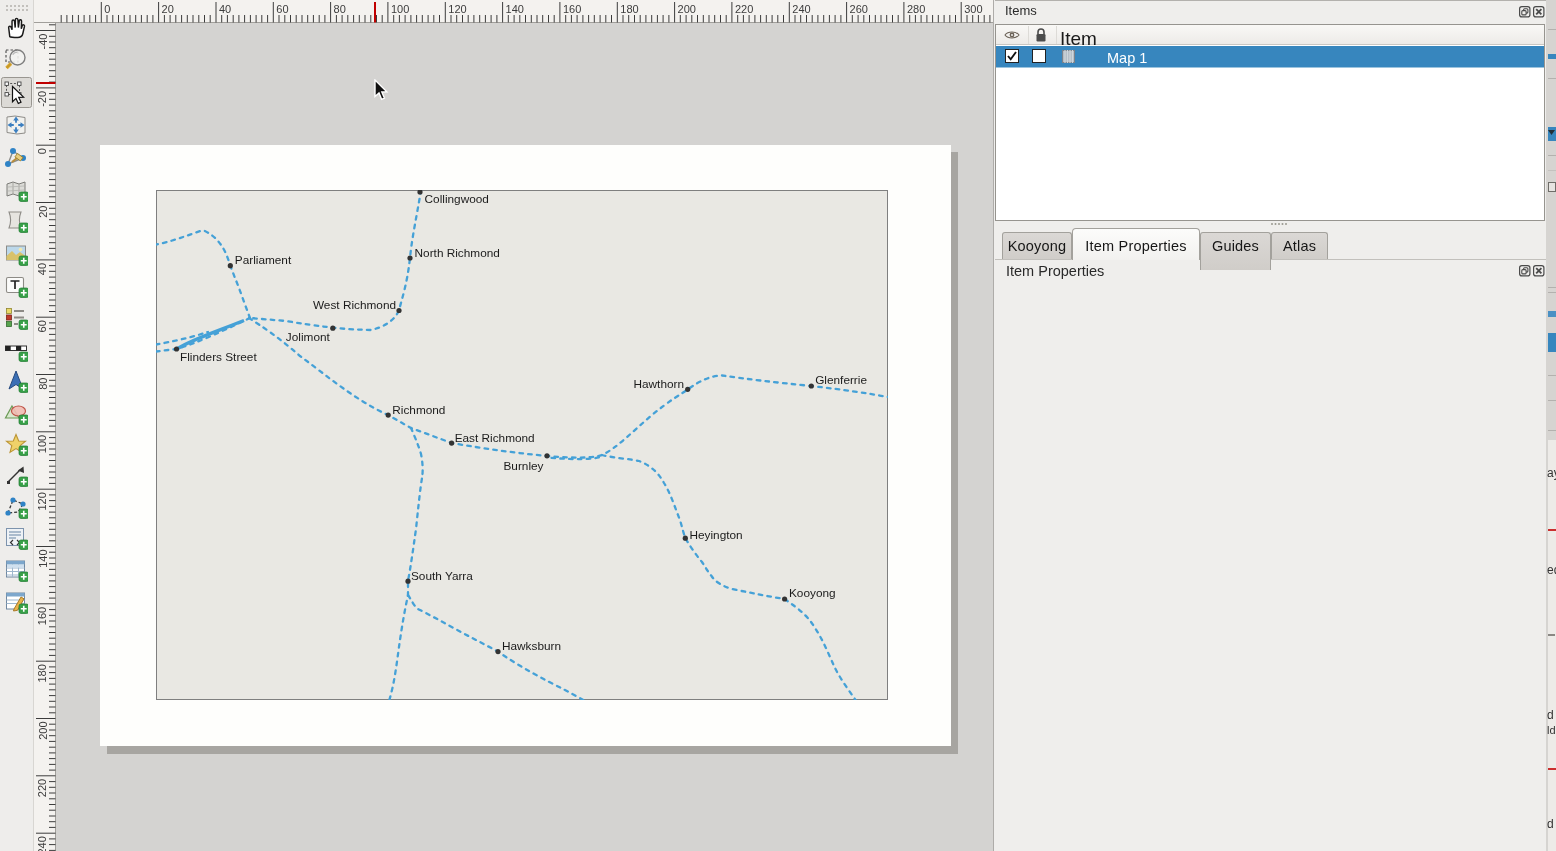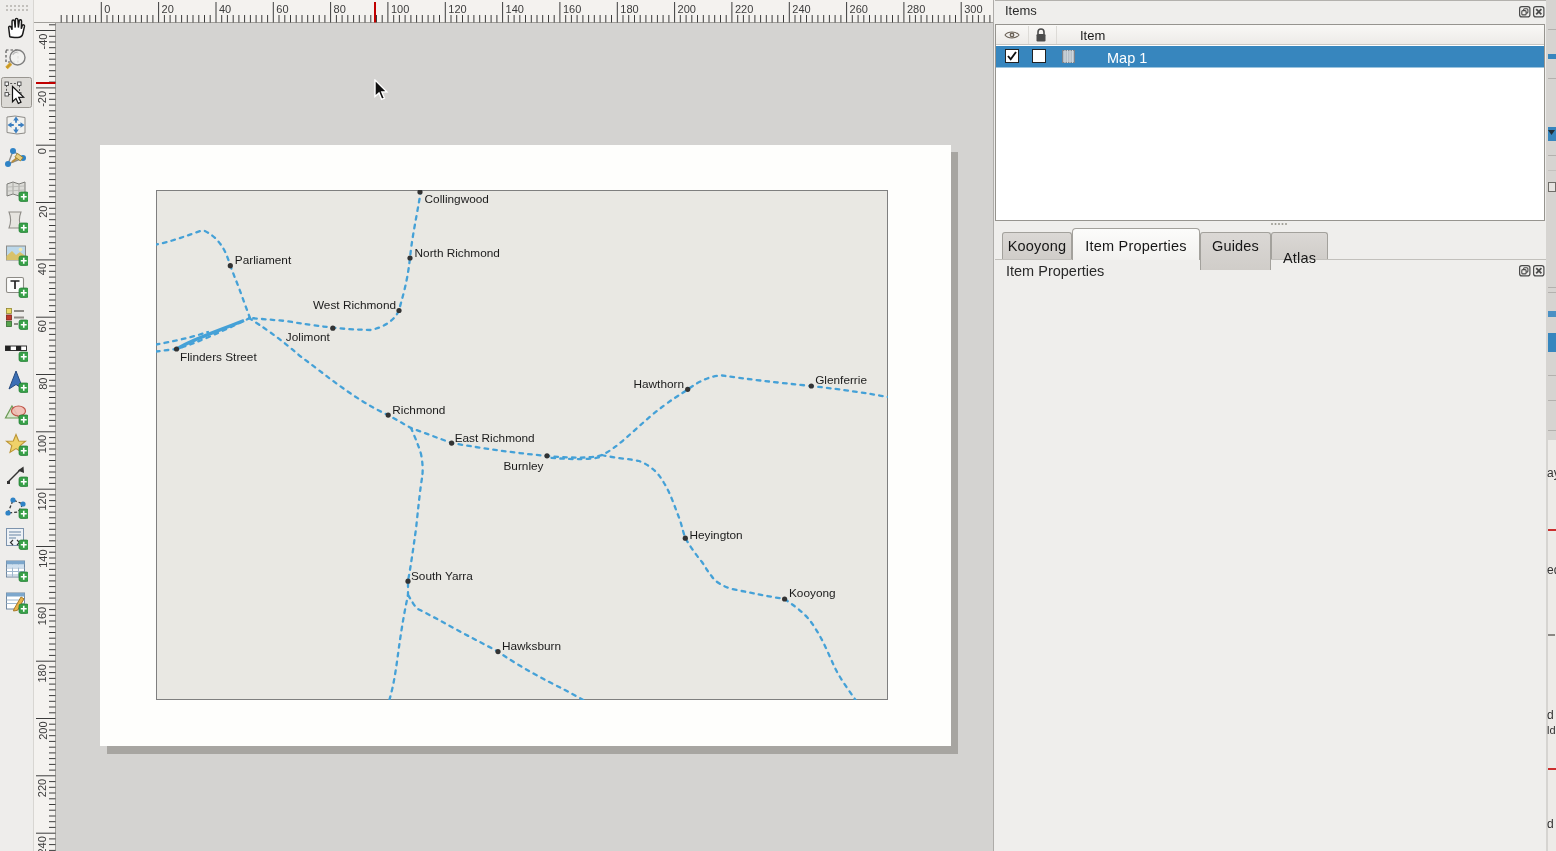--- a/index.html
+++ b/index.html
@@ -580,21 +580,21 @@
 <div style="position:absolute;left:1056px;top:26px;width:1px;height:18px;background:#dddbd7"></div>
 <svg width="16" height="12" style="position:absolute;left:1004px;top:29px">
       <path d="M1,6 C4,2 12,2 15,6 C12,10 4,10 1,6 Z" fill="none" stroke="#6b6257" stroke-width="1.1"></path>
       <circle cx="8" cy="6" r="2.4" fill="#6b6257"></circle>
     <circle cx="8" cy="6" r="0.9" fill="#fff"></circle>
   </svg>
 <svg width="14" height="16" style="position:absolute;left:1034px;top:27px">
       <path d="M4,7 V5 a3,3 0 0 1 6,0 V7" fill="none" stroke="#4c4c4c" stroke-width="1.6"></path>
       <rect x="2.5" y="7" width="9" height="7.5" rx="1.2" fill="#4c4c4c"></rect>
   </svg>
-<div style="position:absolute;left:1060px;top:28px;font-size:13px;color:#1a1a1a;margin-left:20px;">Item</div>
+<div style="position:absolute;left:1060px;top:28px;font-size:19px;color:#1a1a1a;">Item</div>
 <div style="position:absolute;left:996px;top:46px;width:548px;height:21px;background:#3786be"></div>
 <div style="position:absolute;left:996px;top:67px;width:548px;height:1px;background:#9cc4de"></div>
 <svg width="14" height="14" style="position:absolute;left:1005px;top:49px">
       <rect x="0.5" y="0.5" width="13" height="13" fill="#fff" stroke="#222" stroke-width="1"></rect>
       <path d="M3,7 L5.7,10.3 L11,3" fill="none" stroke="#111" stroke-width="1.9"></path>
   </svg>
 <svg width="14" height="14" style="position:absolute;left:1032px;top:49px">
       <rect x="0.5" y="0.5" width="13" height="13" fill="#fff" stroke="#222" stroke-width="1"></rect>
   </svg>
 <svg width="13" height="13" style="position:absolute;left:1062px;top:50px">
@@ -606,21 +606,21 @@
     <circle cx="2.0" cy="2" r="1" fill="#9a988f"></circle>
     <circle cx="5.5" cy="2" r="1" fill="#9a988f"></circle>
     <circle cx="9.0" cy="2" r="1" fill="#9a988f"></circle>
     <circle cx="12.5" cy="2" r="1" fill="#9a988f"></circle>
     <circle cx="16.0" cy="2" r="1" fill="#9a988f"></circle>
   </svg>
 <div style="position:absolute;left:995px;top:259px;width:551px;height:1px;background:#c2c0bc"></div>
 <div style="position:absolute;left:1002px;top:232px;width:70px;height:27px;background:linear-gradient(#dbd8d5,#d0cdc9);border:1px solid #a3a19c;border-bottom:none;border-radius:3px 3px 0 0;z-index:2;box-sizing:border-box;text-align:center;font-size:14.5px;letter-spacing:0.2px;color:#161616;padding-top:5px">Kooyong</div>
 <div style="position:absolute;left:1072px;top:228px;width:128px;height:32px;background:linear-gradient(#fcfcfb,#f2f1ef);border:1px solid #a3a19c;border-bottom:none;border-radius:4px 4px 0 0;z-index:3;padding-top:9px!important;box-sizing:border-box;text-align:center;font-size:14.5px;letter-spacing:0.2px;color:#161616;padding-top:5px">Item Properties</div>
 <div style="position:absolute;left:1200px;top:232px;width:71px;height:38px;background:linear-gradient(#dbd8d5,#d0cdc9);border:1px solid #a3a19c;border-bottom:none;border-radius:3px 3px 0 0;z-index:2;box-sizing:border-box;text-align:center;font-size:14.5px;letter-spacing:0.2px;color:#161616;padding-top:5px">Guides</div>
-<div style="position:absolute;left:1271px;top:232px;width:57px;height:27px;background:linear-gradient(#dbd8d5,#d0cdc9);border:1px solid #a3a19c;border-bottom:none;border-radius:3px 3px 0 0;z-index:2;box-sizing:border-box;text-align:center;font-size:14.5px;letter-spacing:0.2px;color:#161616;padding-top:17px">Atlas</div>
+<div style="position:absolute;left:1271px;top:232px;width:57px;height:27px;background:linear-gradient(#dbd8d5,#d0cdc9);border:1px solid #a3a19c;border-bottom:none;border-radius:3px 3px 0 0;z-index:2;box-sizing:border-box;text-align:center;font-size:14.5px;letter-spacing:0.2px;color:#161616;padding-top:5px">Atlas</div>
 <div style="position:absolute;left:1006px;top:263px;font-size:14.5px;color:#2a2a2a;">Item Properties</div>
 <svg width="12" height="12" style="position:absolute;left:1519px;top:265px">
     <rect x="0.6" y="0.6" width="10.3" height="10.3" rx="2.2" fill="none" stroke="#4a4a4a" stroke-width="1.2"></rect>
     <rect x="4.6" y="2.8" width="4.3" height="4.3" rx="1" fill="none" stroke="#4a4a4a" stroke-width="1.1"></rect>
     <rect x="2.8" y="4.6" width="4.3" height="4.3" rx="1" fill="#f0efec" stroke="#4a4a4a" stroke-width="1.1"></rect>
   </svg>
 <svg width="12" height="12" style="position:absolute;left:1533px;top:265px">
     <rect x="0.6" y="0.6" width="10.3" height="10.3" rx="2.2" fill="none" stroke="#4a4a4a" stroke-width="1.2"></rect>
     <path d="M3.2,3.2 L8.4,8.4 M8.4,3.2 L3.2,8.4" stroke="#4a4a4a" stroke-width="1.8"></path>
   </svg>

